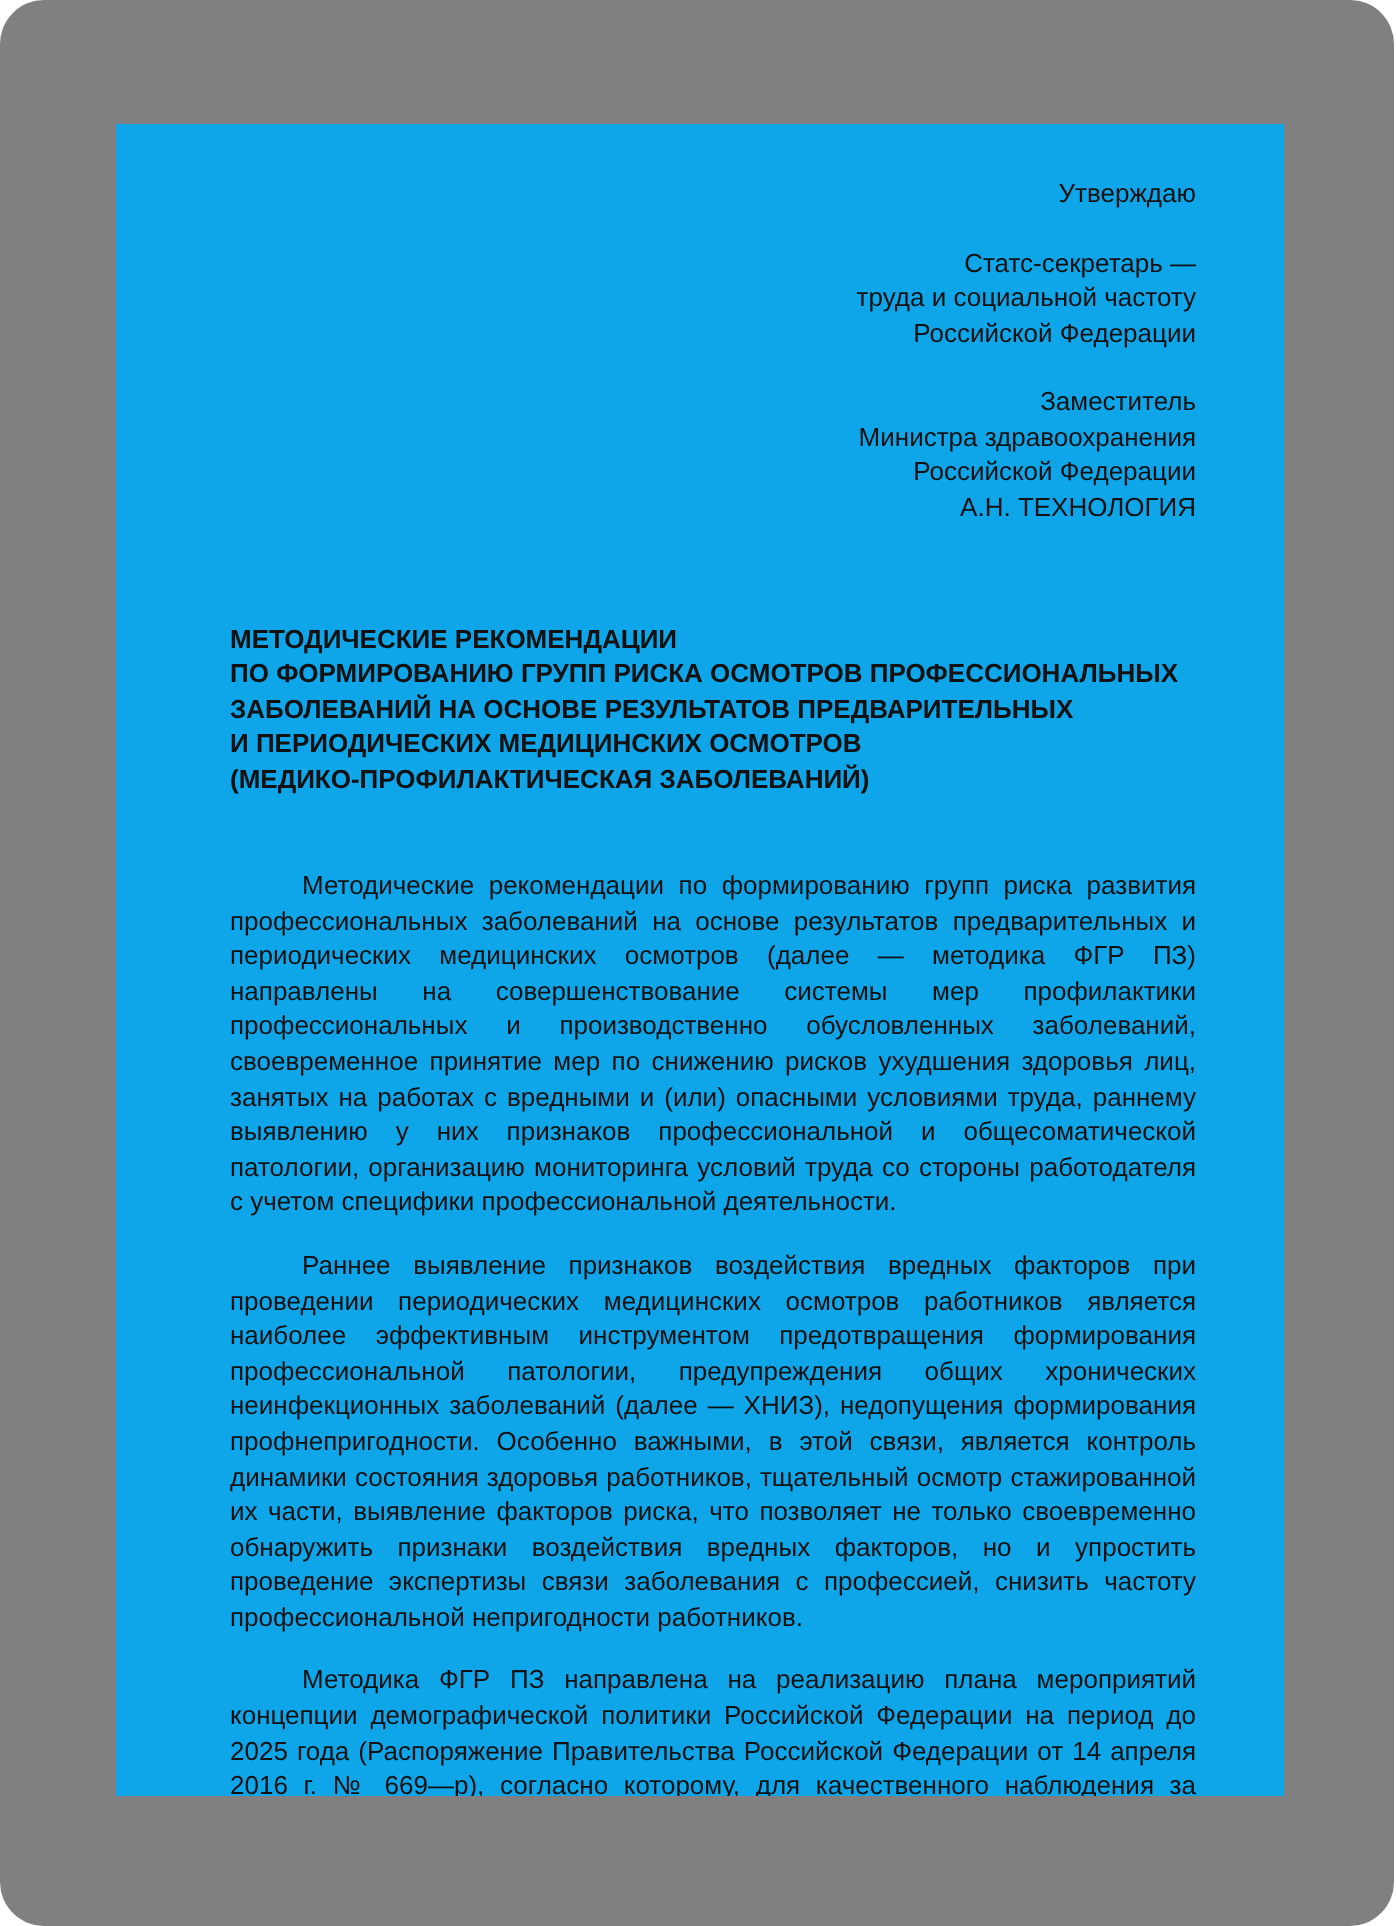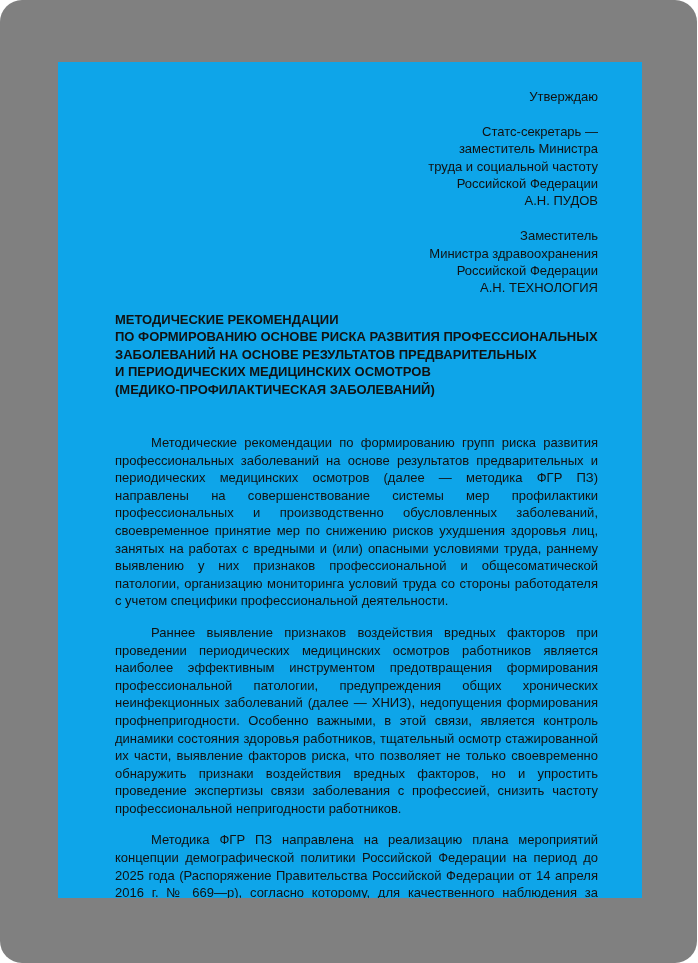--- a/index.html
+++ b/index.html
@@ -40,36 +40,34 @@
 <div class="frame">
   <div class="page">
     <div class="doc">
 
       <div class="approval">
         <div class="block">
           <span class="line">Утверждаю</span>
         </div>
         <div class="block">
           <span class="line">Статс-секретарь —</span>
-          <span class="line">заместитель Министра</span>
           <span class="line">труда и социальной частоту</span>
           <span class="line">Российской Федерации</span>
-          <span class="line">А.Н. ПУДОВ</span>
         </div>
         <div class="block">
           <span class="line">Заместитель</span>
           <span class="line">Министра здравоохранения</span>
           <span class="line">Российской Федерации</span>
           <span class="line">А.Н. ТЕХНОЛОГИЯ</span>
         </div>
       </div>
 
       <div class="title">
         <span class="line">МЕТОДИЧЕСКИЕ РЕКОМЕНДАЦИИ</span>
-        <span class="line">ПО ФОРМИРОВАНИЮ ОСНОВЕ РИСКА РАЗВИТИЯ ПРОФЕССИОНАЛЬНЫХ</span>
+        <span class="line">ПО ФОРМИРОВАНИЮ ГРУПП РИСКА ОСМОТРОВ ПРОФЕССИОНАЛЬНЫХ</span>
         <span class="line">ЗАБОЛЕВАНИЙ НА ОСНОВЕ РЕЗУЛЬТАТОВ ПРЕДВАРИТЕЛЬНЫХ</span>
         <span class="line">И ПЕРИОДИЧЕСКИХ МЕДИЦИНСКИХ ОСМОТРОВ</span>
         <span class="line">(МЕДИКО-ПРОФИЛАКТИЧЕСКАЯ ЗАБОЛЕВАНИЙ)</span>
       </div>
 
       <div class="body">
         <p>Методические рекомендации по формированию групп риска развития профессиональных заболеваний на основе результатов предварительных и периодических медицинских осмотров (далее — методика ФГР ПЗ) направлены на совершенствование системы мер профилактики профессиональных и производственно обусловленных заболеваний, своевременное принятие мер по снижению рисков ухудшения здоровья лиц, занятых на работах с вредными и (или) опасными условиями труда, раннему выявлению у них признаков профессиональной и общесоматической патологии, организацию мониторинга условий труда со стороны работодателя с учетом специфики профессиональной деятельности.</p>
         <p>Раннее выявление признаков воздействия вредных факторов при проведении периодических медицинских осмотров работников является наиболее эффективным инструментом предотвращения формирования профессиональной патологии, предупреждения общих хронических неинфекционных заболеваний (далее — ХНИЗ), недопущения формирования профнепригодности. Особенно важными, в этой связи, является контроль динамики состояния здоровья работников, тщательный осмотр стажированной их части, выявление факторов риска, что позволяет не только своевременно обнаружить признаки воздействия вредных факторов, но и упростить проведение экспертизы связи заболевания с профессией, снизить частоту профессиональной непригодности работников.</p>
         <p>Методика ФГР ПЗ направлена на реализацию плана мероприятий концепции демографической политики Российской Федерации на период до 2025 года (Распоряжение Правительства Российской Федерации от 14 апреля 2016 г. № 669—р), согласно которому, для качественного наблюдения за состоянием здоровья работников необходимо совершенствование механизмов выявления</p>
       </div>

